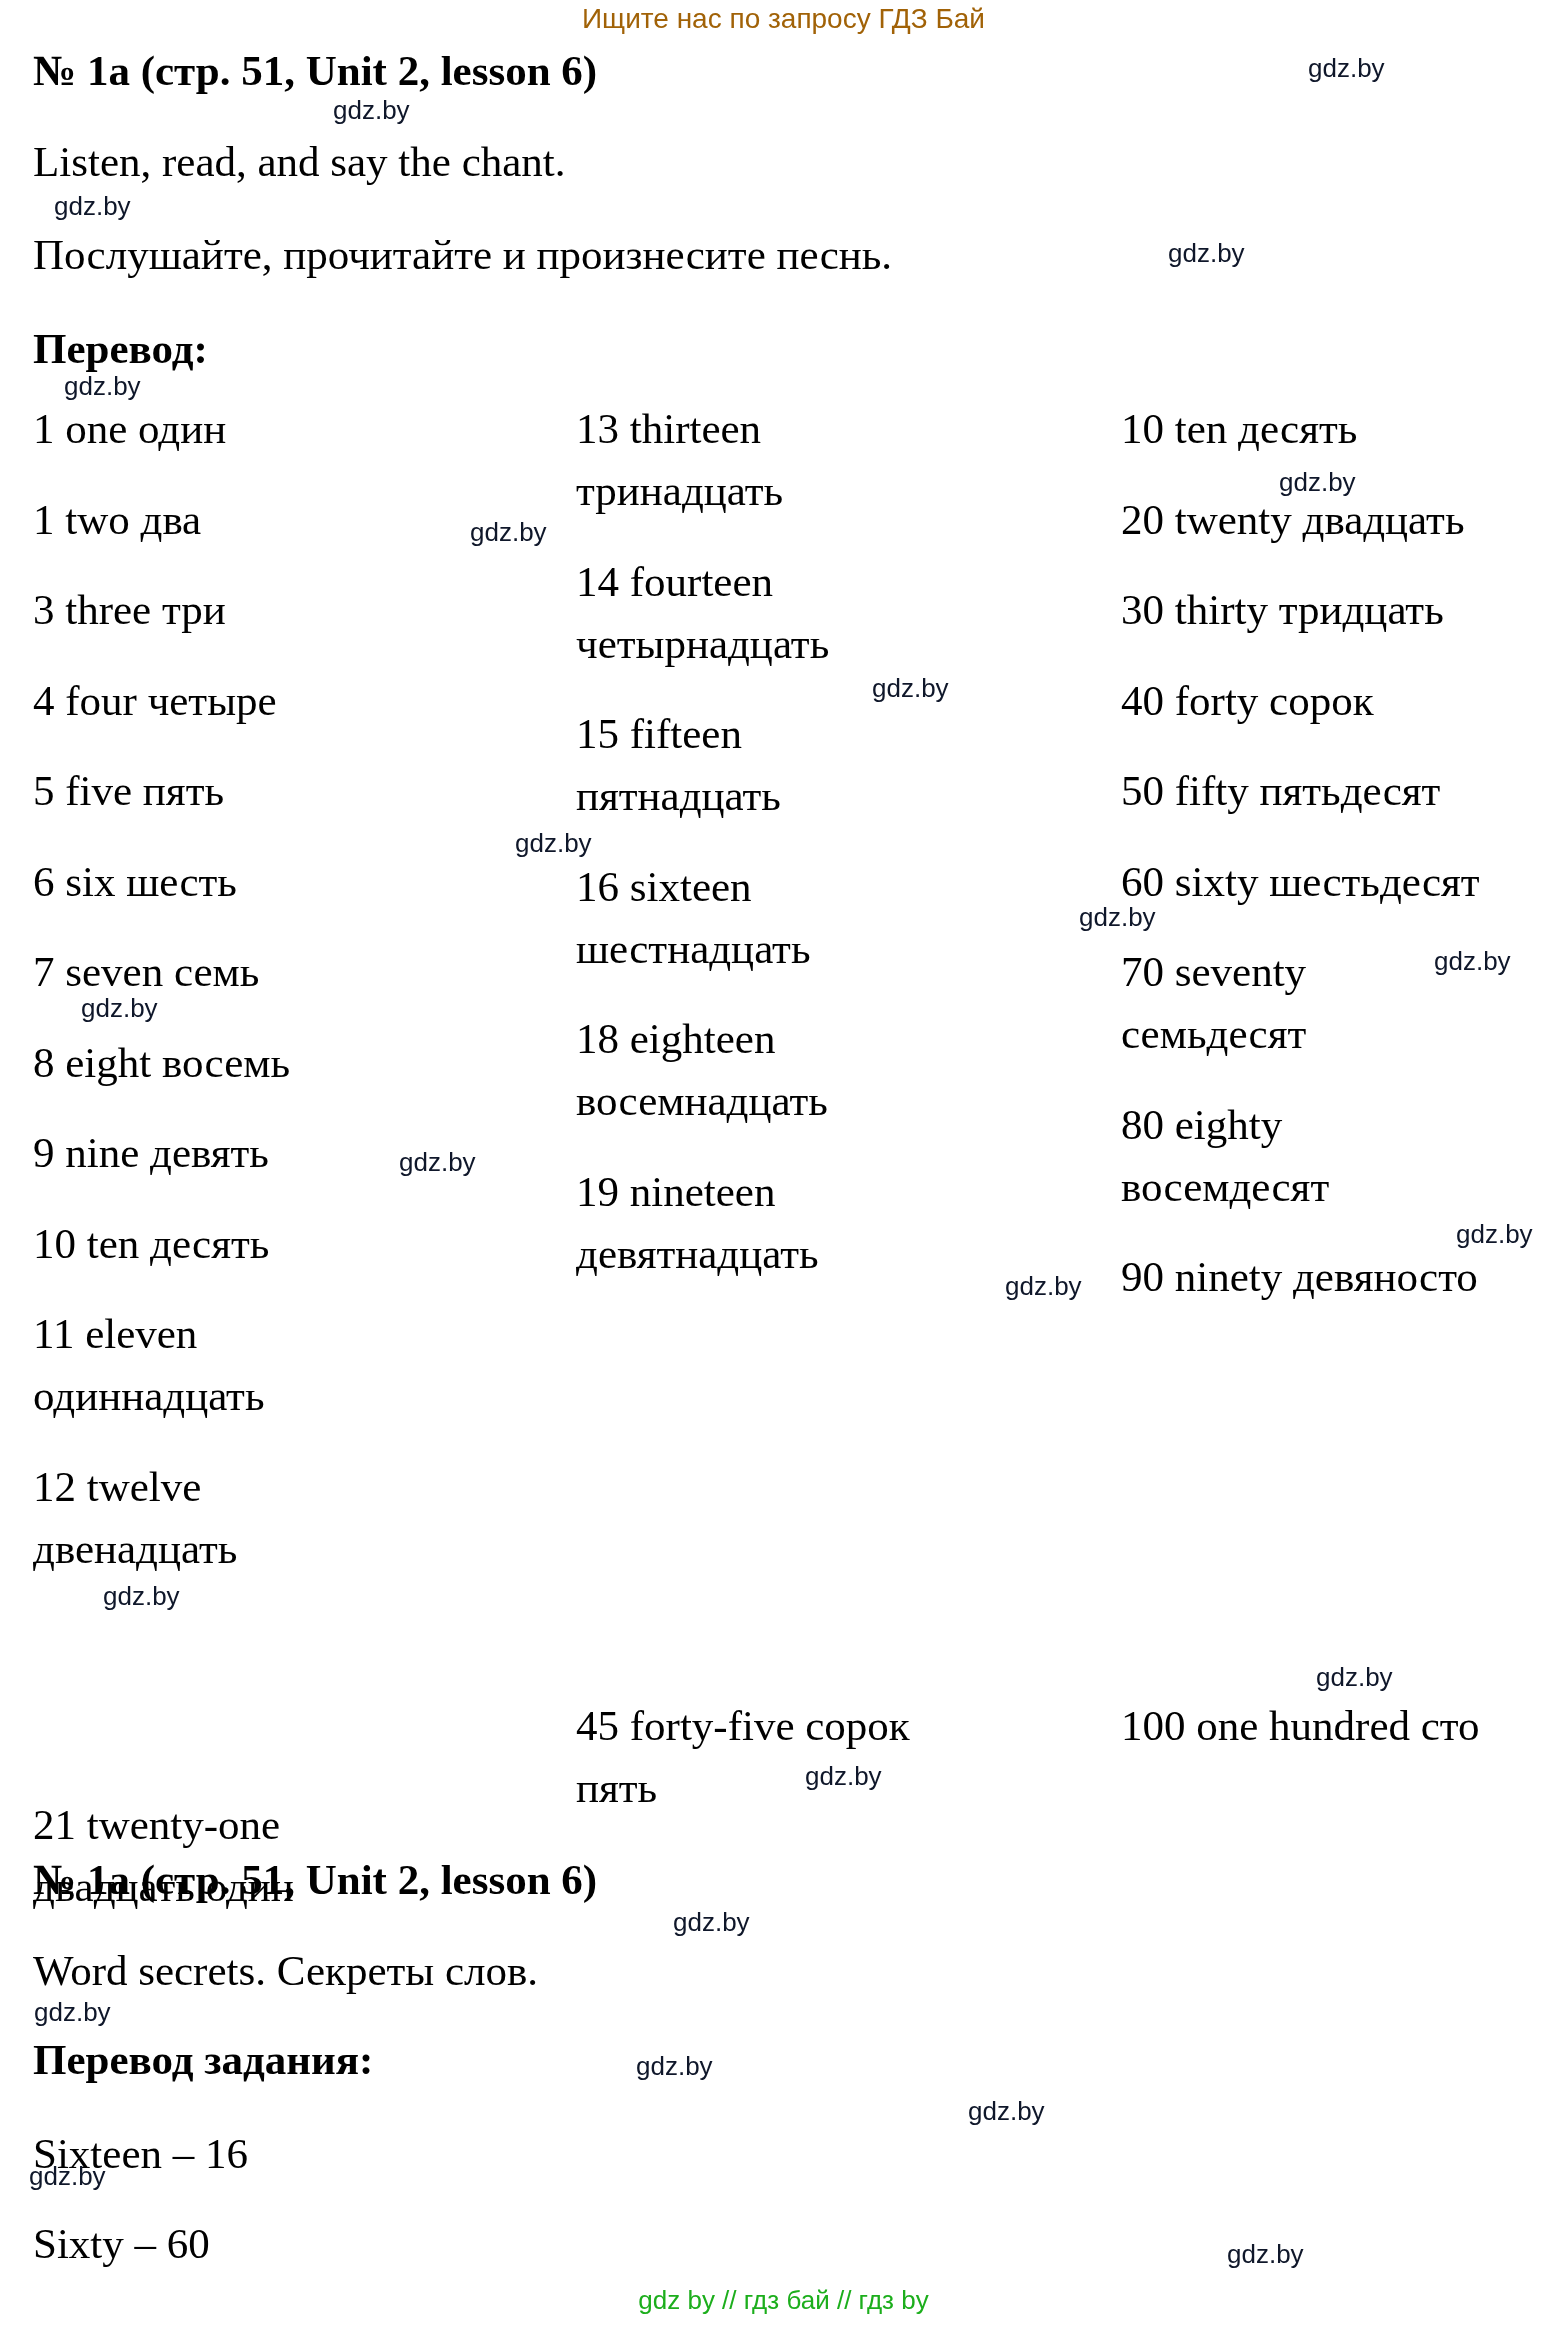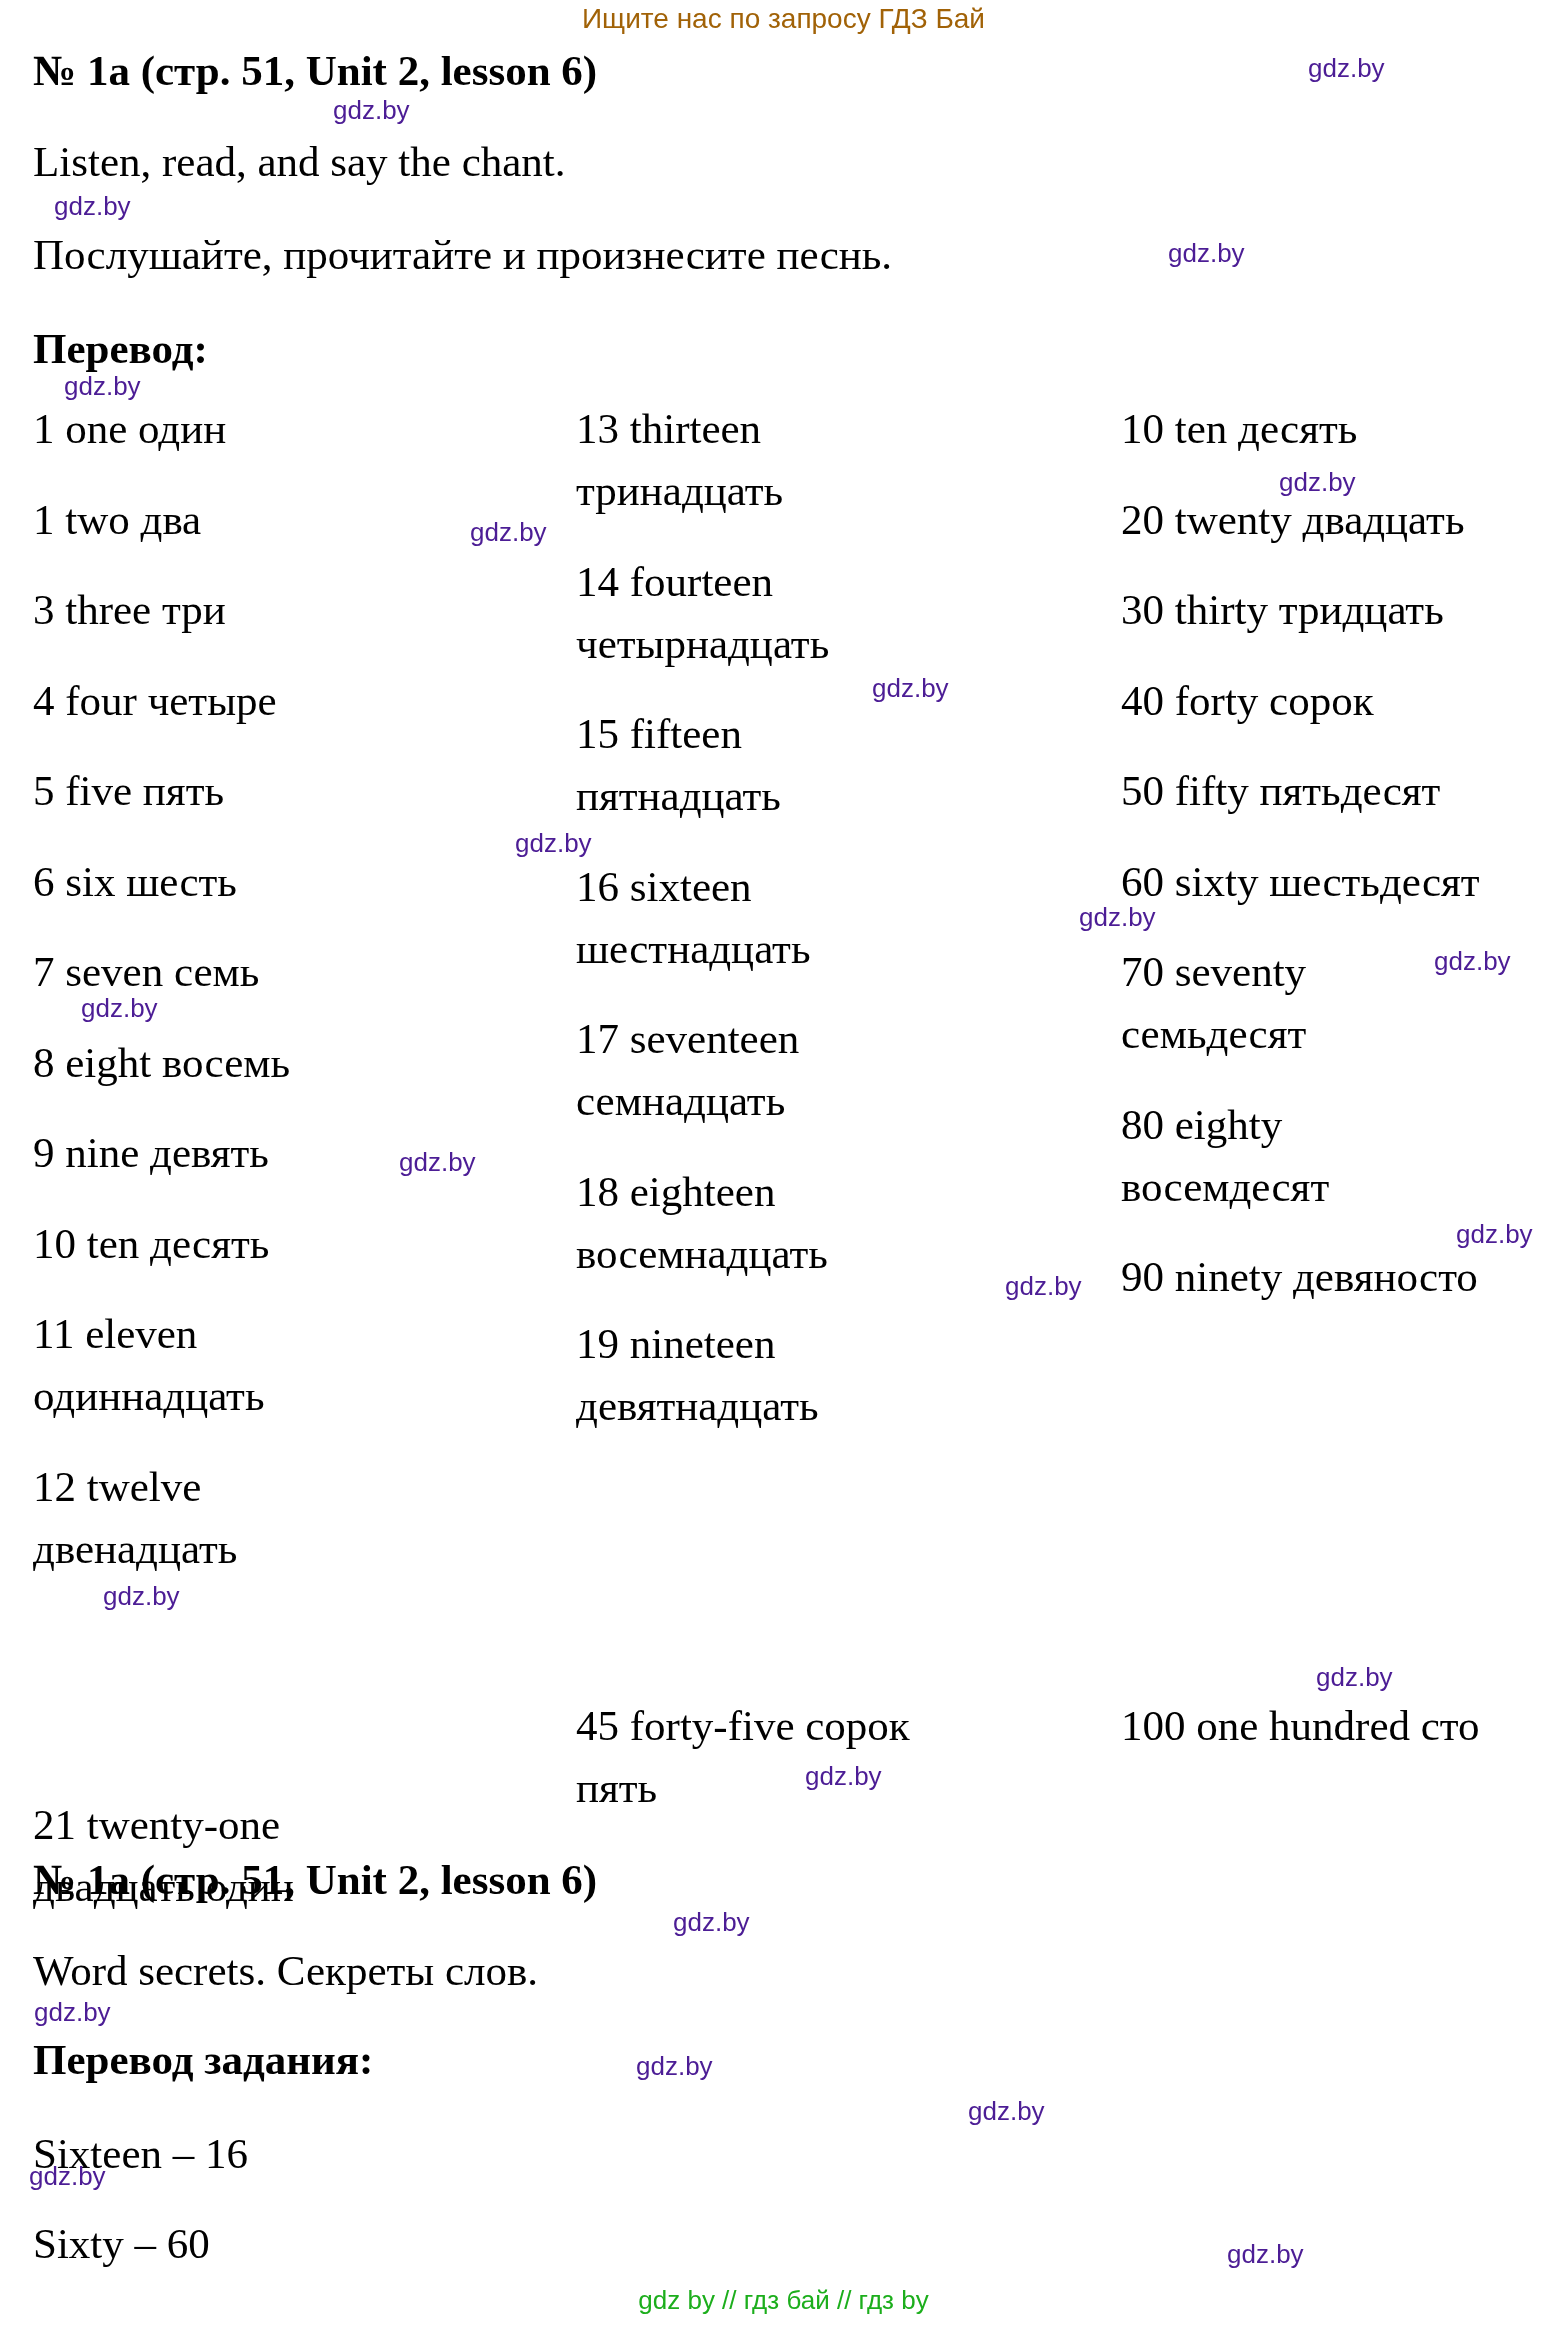--- a/index.html
+++ b/index.html
@@ -37,21 +37,21 @@
     position: absolute;
     font-size: 43px; line-height: 62px;
   }
   .num-item {
     white-space: pre-line;
     margin-bottom: 28.5px;
   }
   .wm {
     position: absolute;
     font-family: "Liberation Sans", sans-serif;
-    font-size: 26px; color: #4c1d95;
+    font-size: 26px; color: #0f172a;
     white-space: nowrap;
   }
 </style>
 </head>
 <body>
 
 <div>
 
   <div class="banner-top">Ищите нас по запросу ГДЗ Бай</div>
 
@@ -79,22 +79,20 @@
 
   <div class="col" style="left:576px; top:398px; width:500px;">
     <div class="num-item">13 thirteen
 тринадцать</div>
     <div class="num-item">14 fourteen
 четырнадцать</div>
     <div class="num-item">15 fifteen
 пятнадцать</div>
     <div class="num-item">16 sixteen
 шестнадцать</div>
-    <div class="num-item">17 seventeen
-семнадцать</div>
     <div class="num-item">18 eighteen
 восемнадцать</div>
     <div class="num-item">19 nineteen
 девятнадцать</div>
   </div>
 
   <div class="col" style="left:1121px; top:398px; width:466px;">
     <div class="num-item">10 ten десять</div>
     <div class="num-item">20 twenty двадцать</div>
     <div class="num-item">30 thirty тридцать</div>

